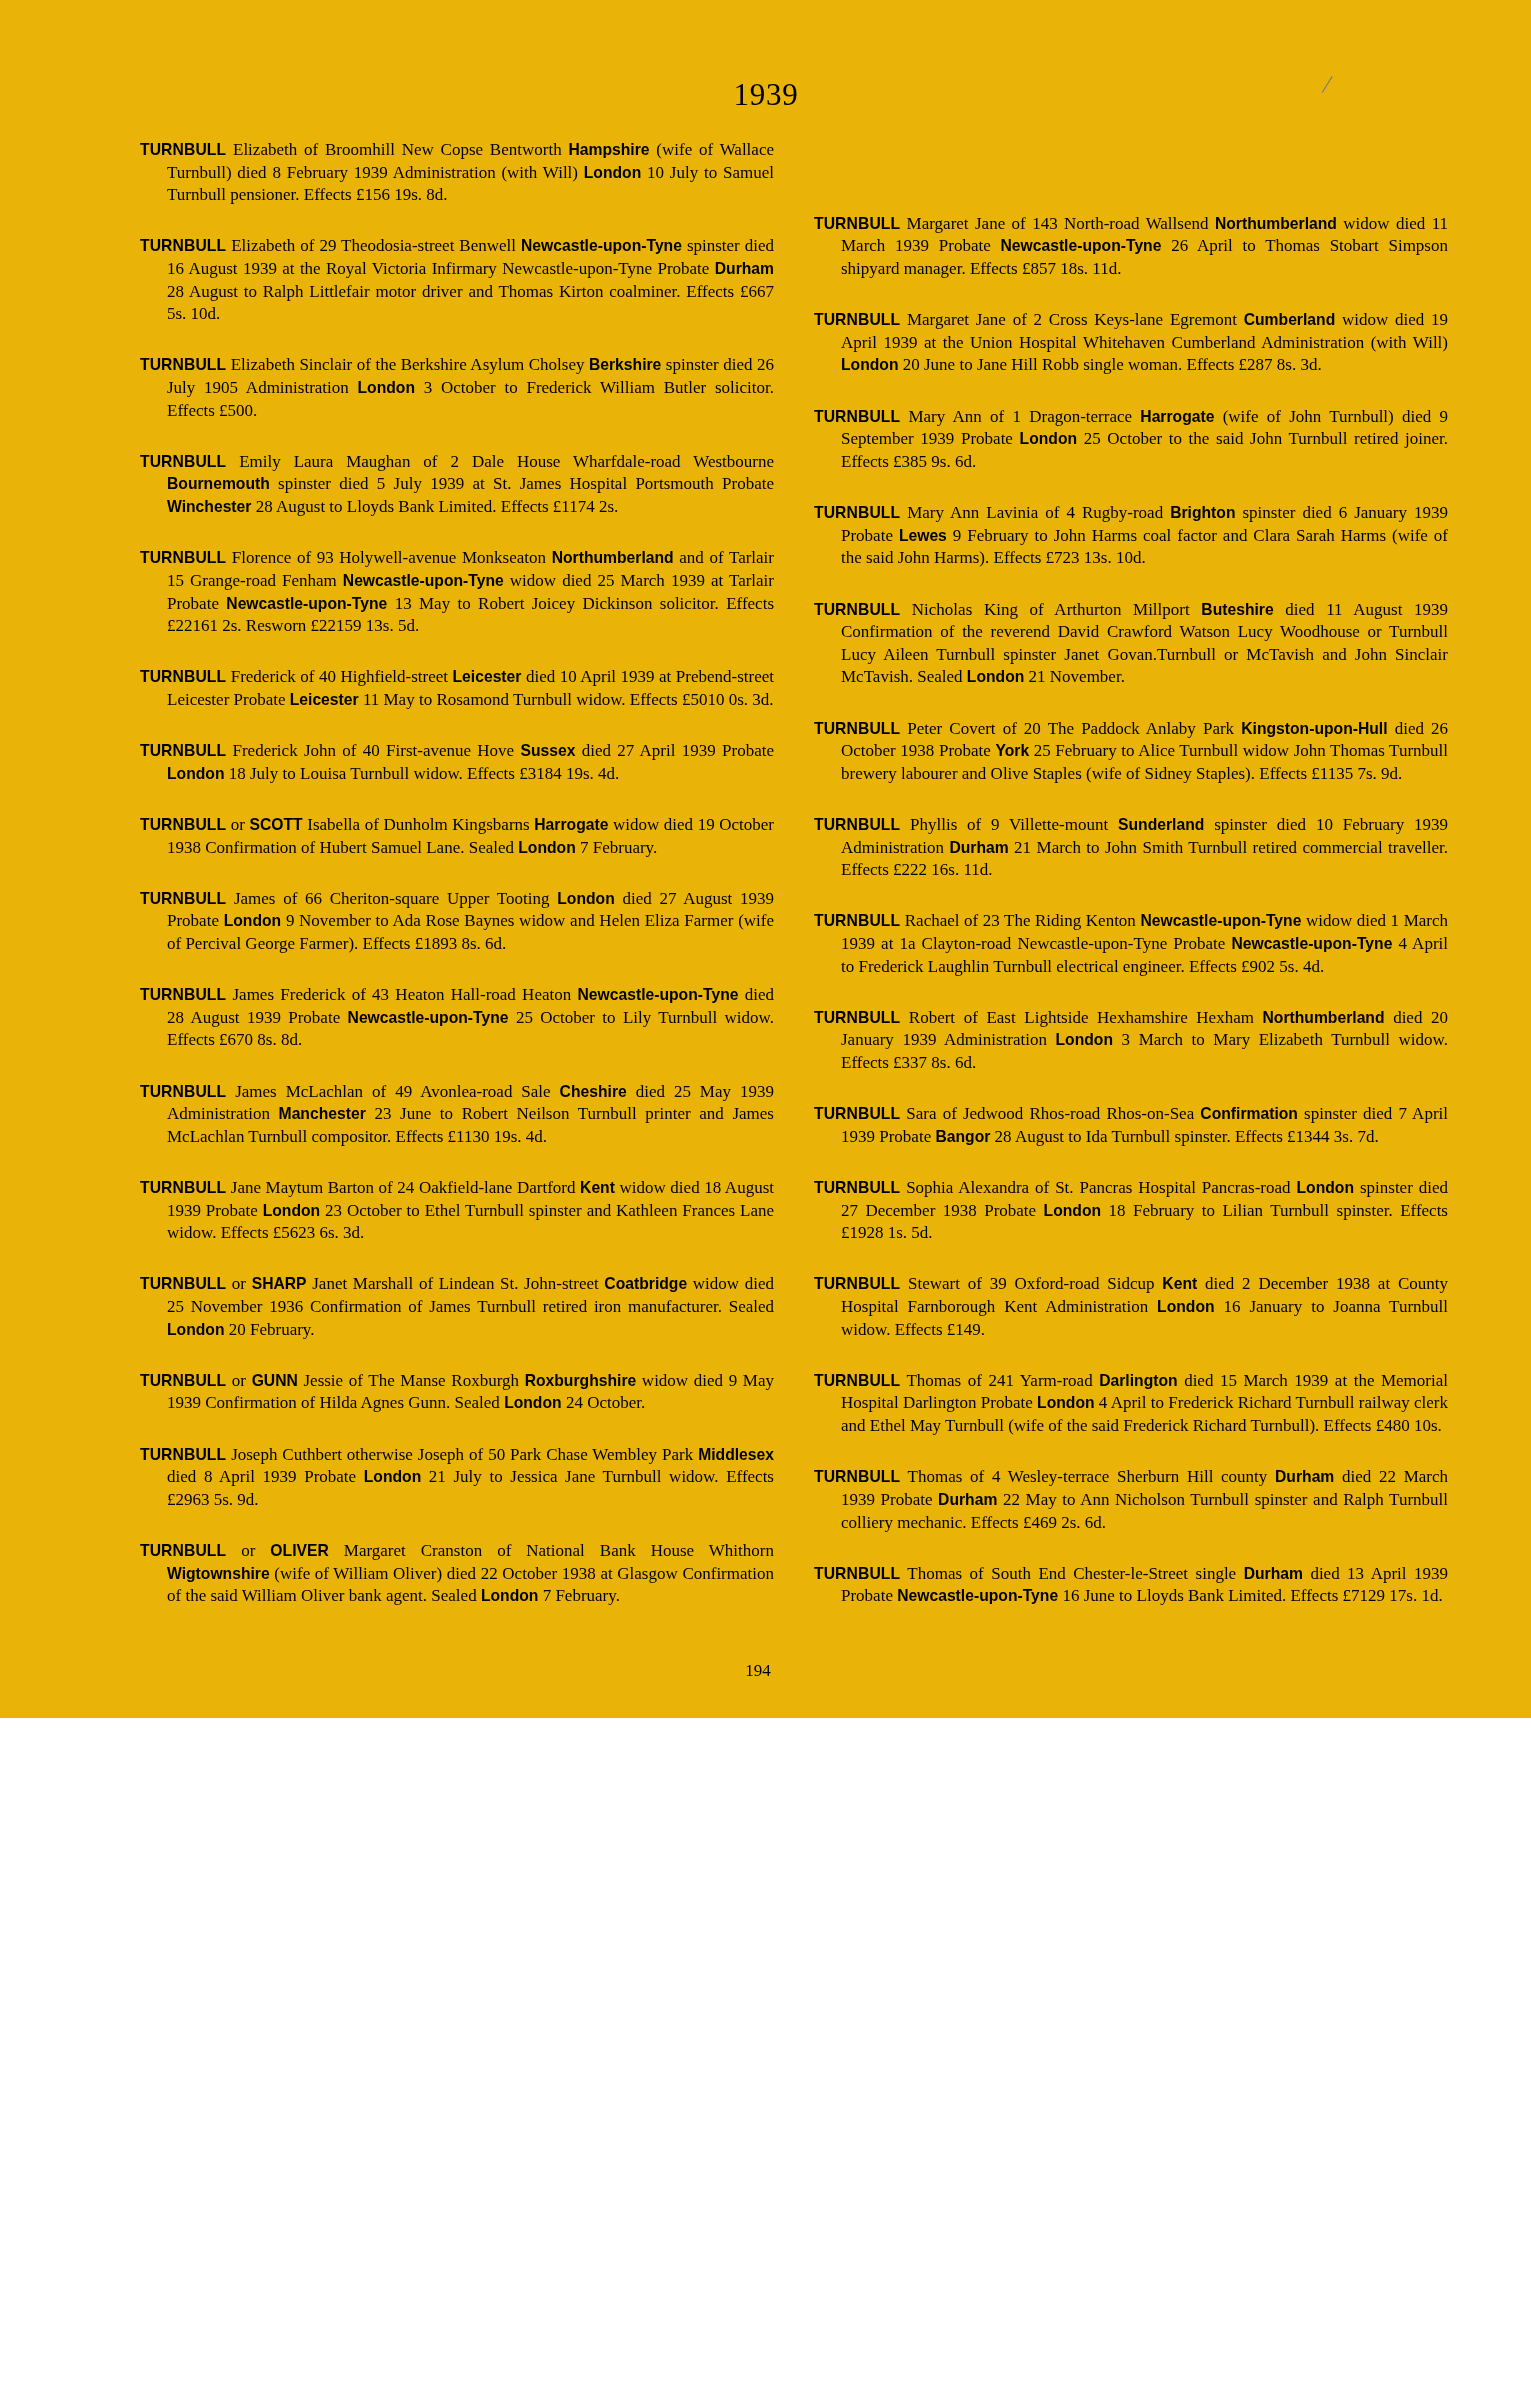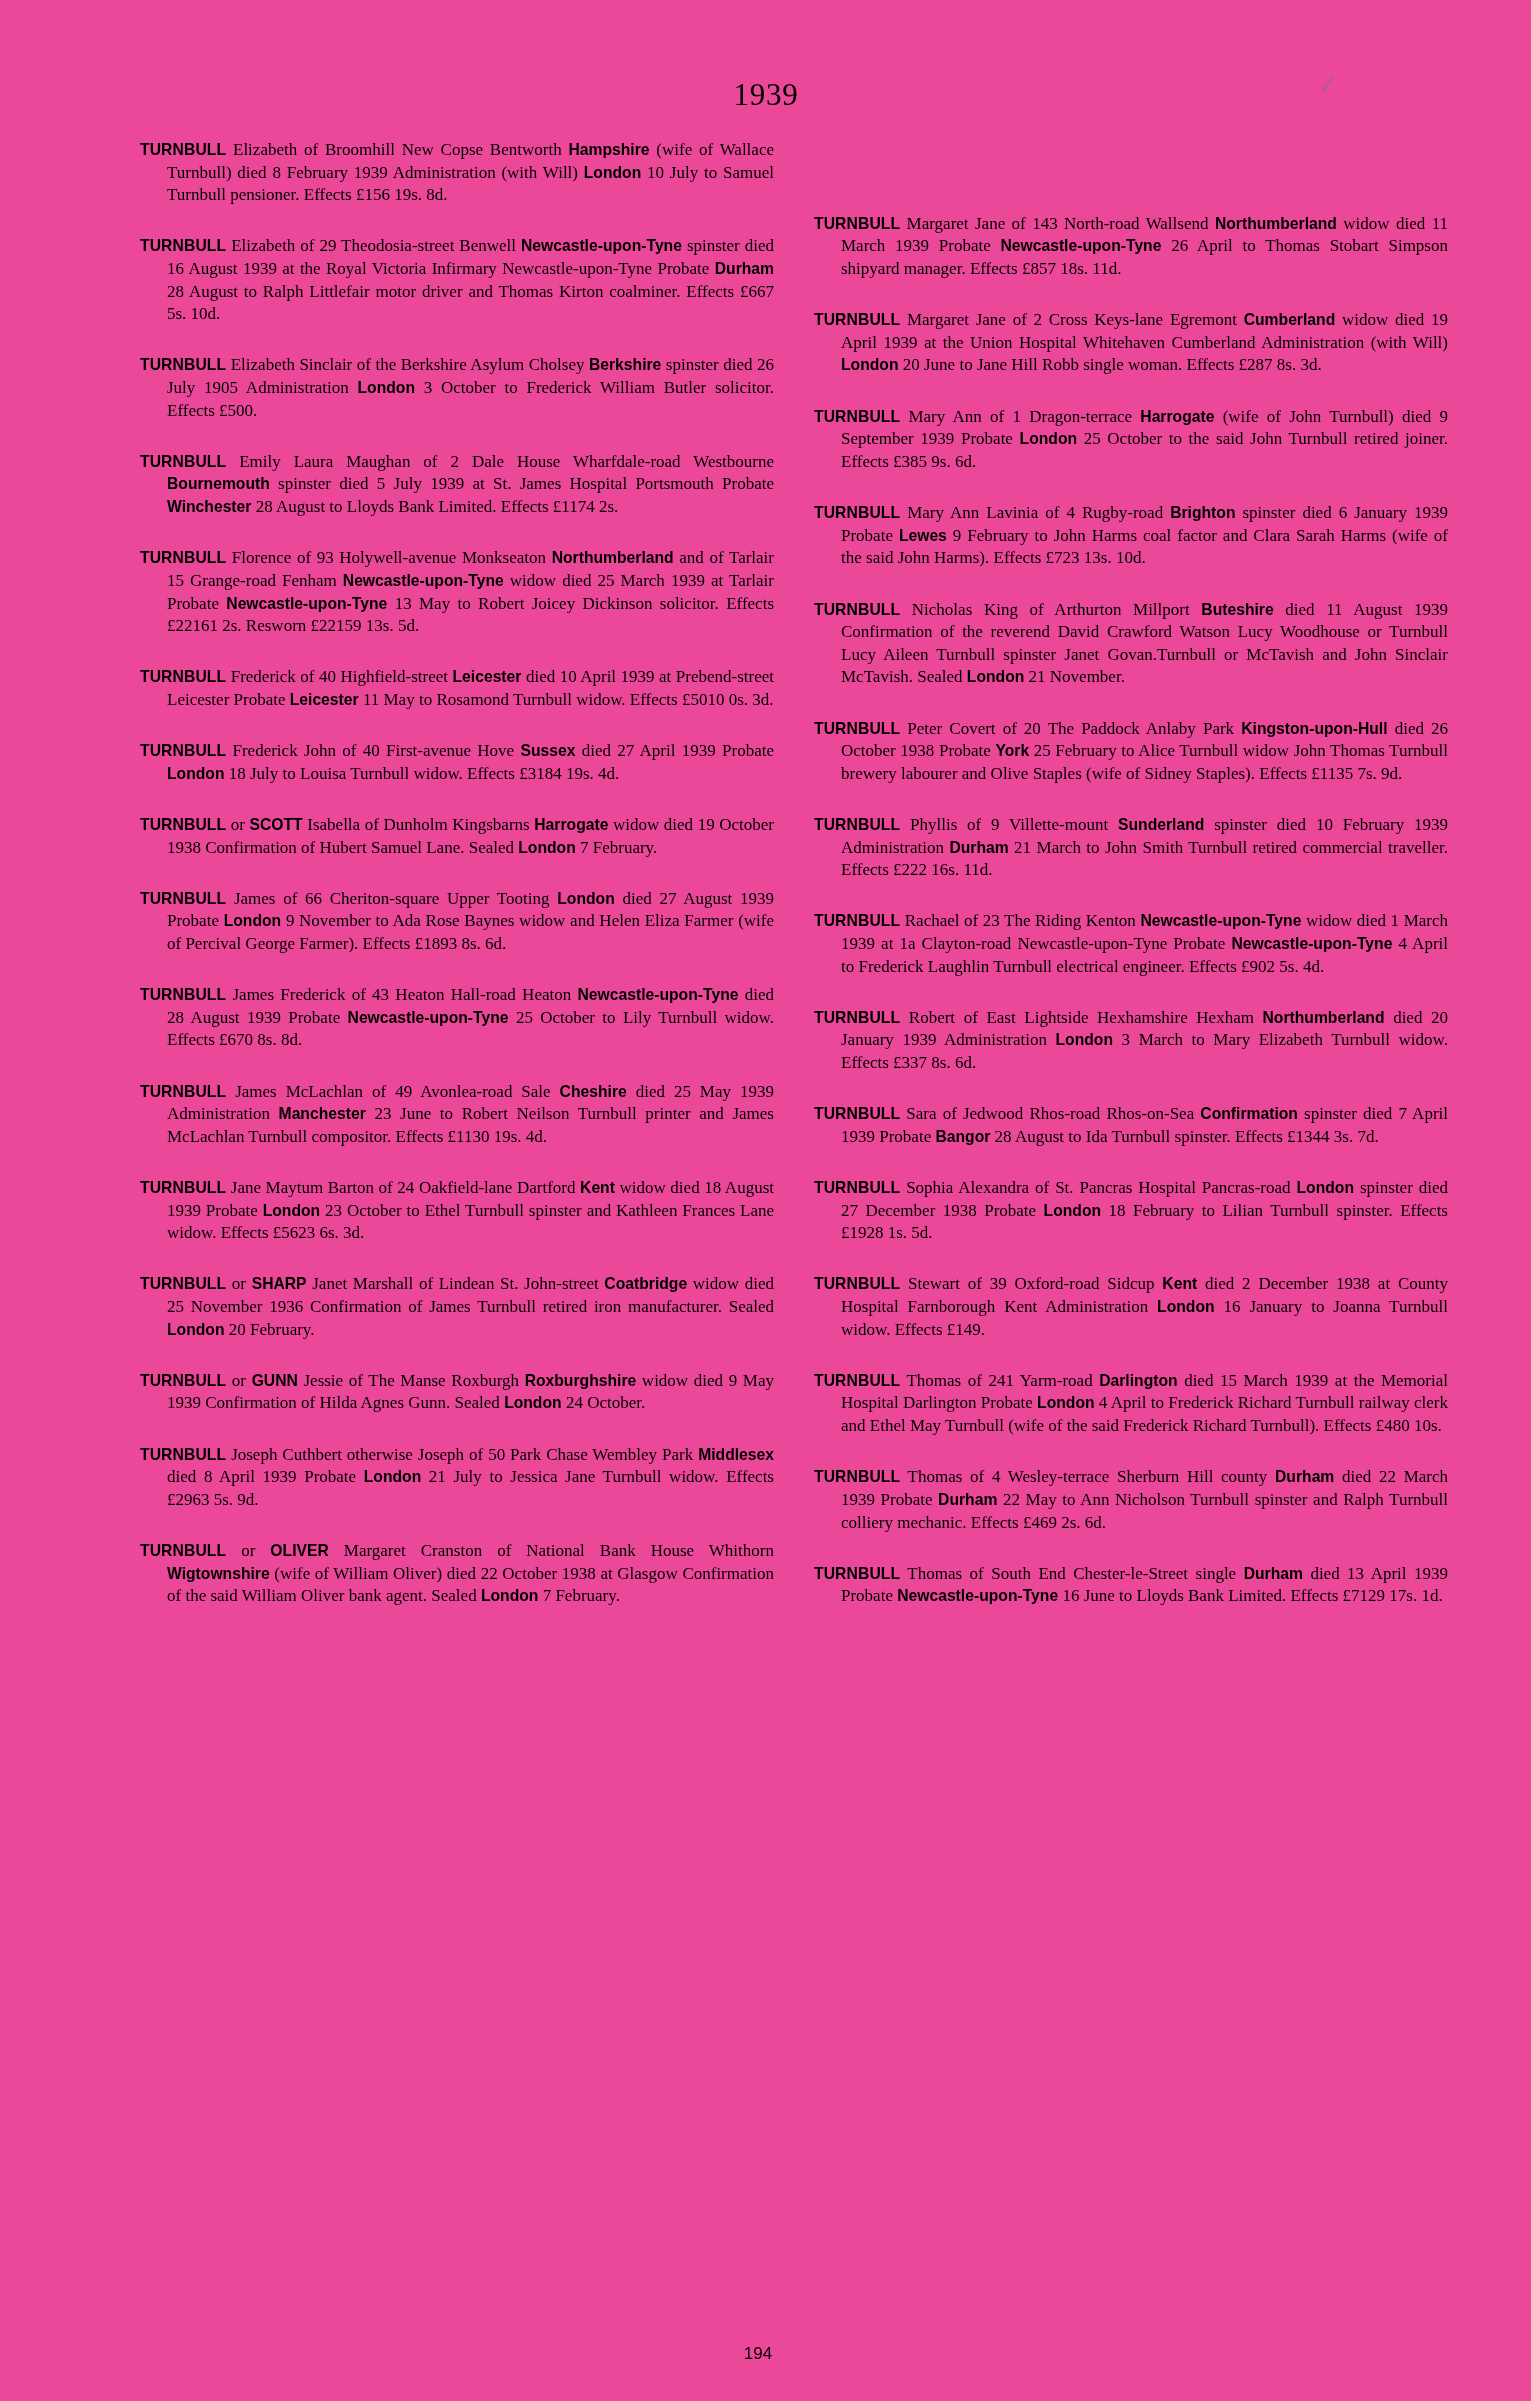--- a/index.html
+++ b/index.html
@@ -8,22 +8,22 @@
     background: #ffffff;
   }
   body {
     width: 1532px;
     font-family: "Liberation Serif", serif;
     color: #000000;
   }
   .page {
     position: relative;
     width: 1532px;
-    height: 2401px;
-    background: #ec4899;
+    height: 1718px;
+    background: #eab308;
     box-sizing: border-box;
     padding: 0;
     overflow: hidden;
   }
   .page-year {
     text-align: center;
     font-size: 31px;
     letter-spacing: 0.7px;
     padding-top: 77px;
     font-family: "Liberation Serif", serif;
@@ -63,21 +63,21 @@
     font-weight: bold;
     font-size: 15.7px;
   }
   .folio {
     position: absolute;
     bottom: 37px;
     left: 0;
     right: 16px;
     text-align: center;
     font-size: 17px;
-    font-family: Liberation Sans, sans-serif;
+    font-family: Liberation Serif, serif;
   }
   .tick {
     position: absolute;
     top: 84px;
     left: 1318px;
     width: 18.6px;
     height: 1.4px;
     background: #777;
     transform: rotate(-58deg);
   }

